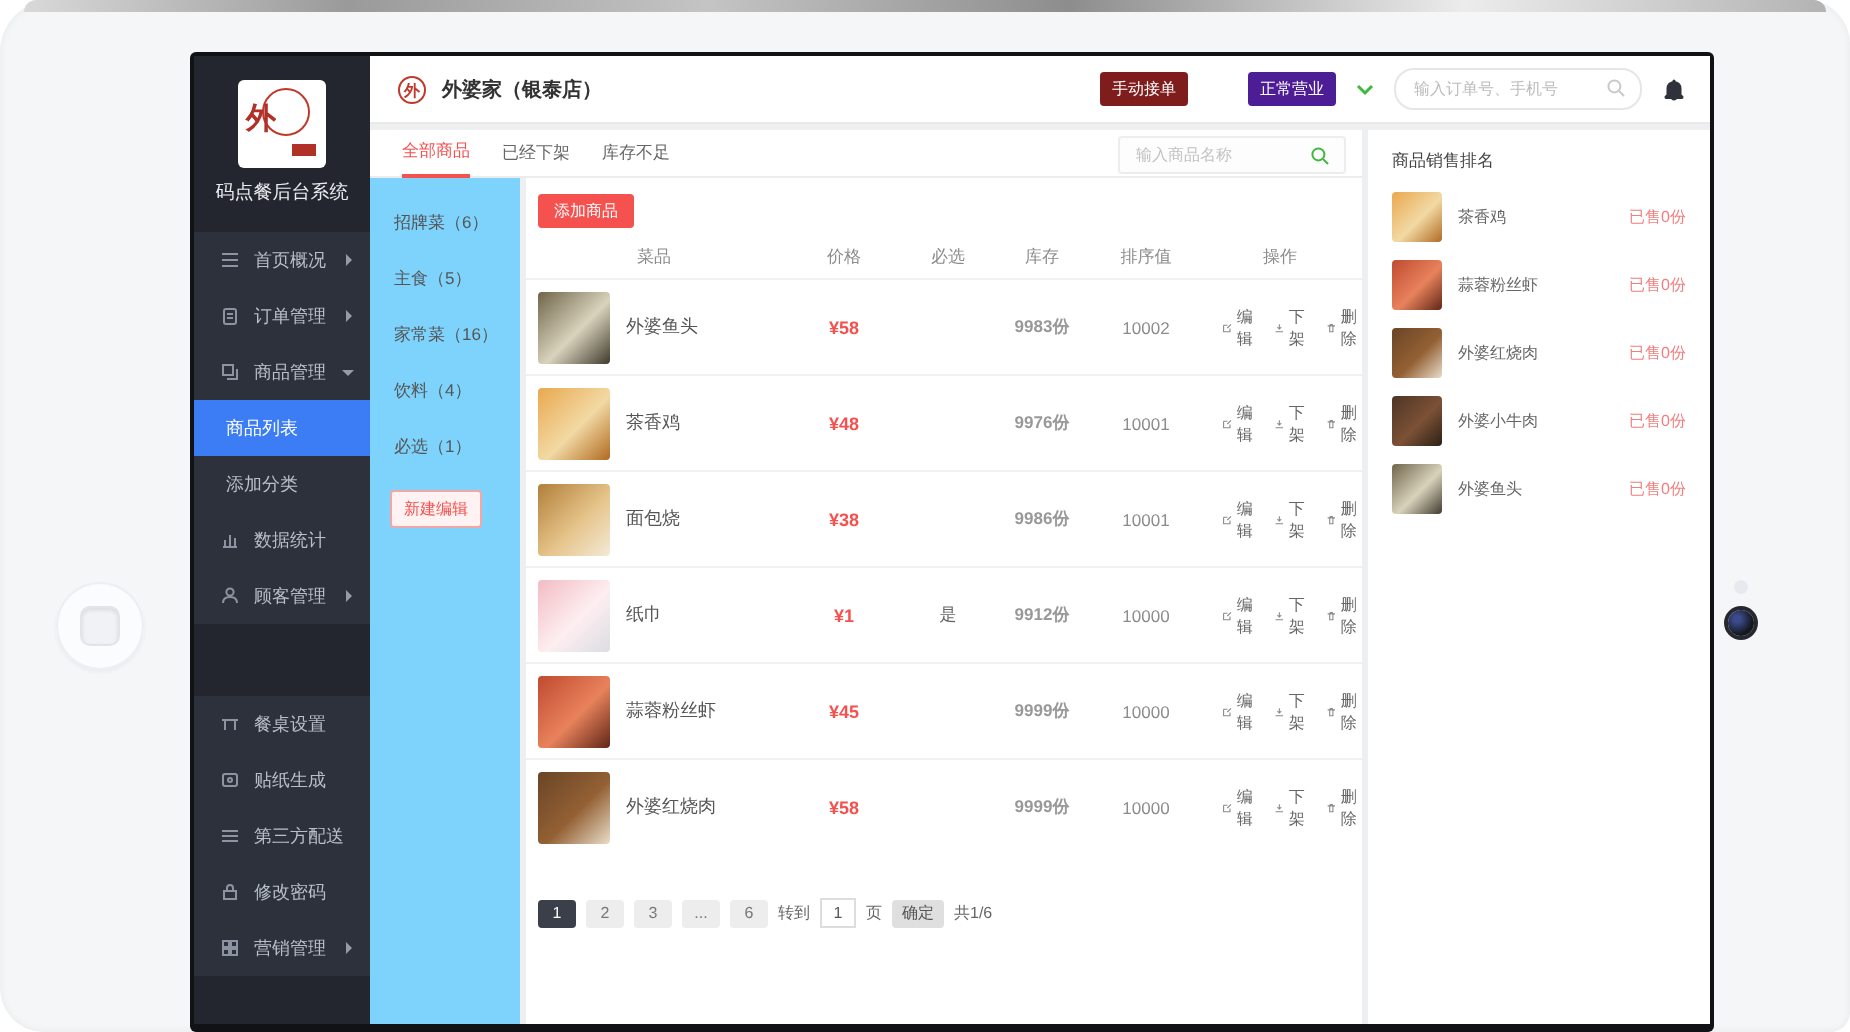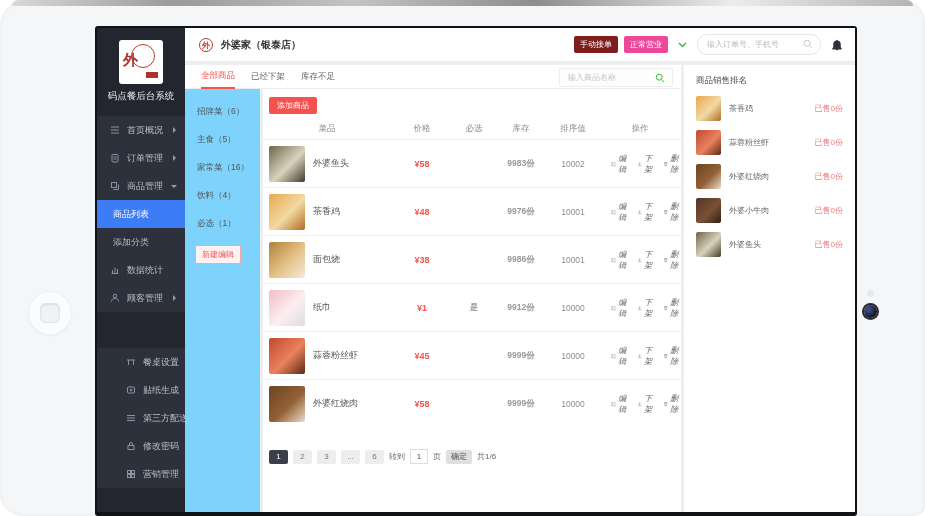--- a/index.html
+++ b/index.html
@@ -25,36 +25,36 @@
 
   
   .sidebar{position:absolute;left:0;top:0;width:88px;height:484px;background:#23262e;}
   .logo-box{position:absolute;left:22px;top:12px;width:44px;height:44px;background:#fff;border-radius:3px;}
   .logo-ring{position:absolute;left:12px;top:4px;width:24px;height:24px;border:1.5px solid #c0392b;border-radius:50%;box-sizing:border-box;}
   .logo-char{position:absolute;left:4px;top:12px;font-size:15px;font-weight:bold;color:#b03128;line-height:15px;}
   .logo-block{position:absolute;right:5px;bottom:6px;width:12px;height:6px;background:#b03128;}
   .side-title{position:absolute;left:0;top:62px;width:88px;text-align:center;color:#e9ebef;font-size:9.5px;}
   .menu-block{position:absolute;left:0;width:88px;background:#2c313b;}
   .mb1{top:88px;height:196px;}
-  .mb2{top:320px;height:140px;padding-left:16px;}
+  .mb2{top:320px;height:140px;}
   .mi{height:28px;display:flex;align-items:center;padding-left:13px;color:#b9bfc9;font-size:9px;cursor:pointer;}
   .mi .ic{width:10px;height:10px;margin-right:7px;display:inline-flex;flex-shrink:0;}
   .mi svg{stroke:#8d93a0;fill:none;stroke-width:1;}
   .sub{padding-left:16px;}
   .sub.active{background:#3c7df5;color:#fff;}
   .arr-r{width:0;height:0;border-left:3px solid #959ba7;border-top:3px solid transparent;border-bottom:3px solid transparent;margin-left:auto;margin-right:9px;}
   .arr-d{width:0;height:0;border-top:3px solid #959ba7;border-left:3px solid transparent;border-right:3px solid transparent;margin-left:auto;margin-right:8px;}
 
   
   .topbar{position:absolute;left:88px;top:0;width:670px;height:34px;background:#fff;border-bottom:1px solid #e9e9e9;box-sizing:border-box;display:flex;align-items:center;}
   .seal{width:14px;height:14px;border:1px solid #c0392b;border-radius:50%;color:#c0392b;font-size:8px;line-height:13px;text-align:center;margin:0 8px 0 14px;box-sizing:border-box;font-weight:bold;}
   .store{font-size:10px;color:#333;font-weight:bold;}
   .tb-right{margin-left:auto;display:flex;align-items:center;gap:6px;padding-right:12px;}
   .btn-red{background:#7f1d1d;color:#fff;font-size:8px;padding:3px 6px;border-radius:2px;cursor:pointer;}
-  .btn-green{background:#ec4899;color:#fff;font-size:8px;padding:3px 6px;border-radius:2px;cursor:pointer;}
+  .btn-green{background:#4c1d95;color:#fff;font-size:8px;padding:3px 6px;border-radius:2px;cursor:pointer;margin-left:24px;}
   .chev-green{margin:0 4px;cursor:pointer;display:flex;}
   .searchbox{position:relative;width:122px;height:19px;border:1px solid #e6e6e6;border-radius:10px;background:#fff;display:flex;align-items:center;}
   .searchbox input{border:0;outline:0;background:transparent;width:92px;font-size:8px;color:#666;padding:0 0 0 9px;font-family:Liberation Sans, sans-serif;}
   .searchbox input::placeholder{color:#bcbcbc;}
   .mag{position:absolute;right:7px;top:4px;display:flex;cursor:pointer;}
   .bell{display:flex;cursor:pointer;margin-left:4px;}
 
   
   .tabstrip{position:absolute;left:88px;top:37px;width:496px;height:24px;background:#fff;border-bottom:1px solid #ececec;box-sizing:border-box;display:flex;align-items:center;}
   .tab{font-size:8.5px;color:#666;margin-left:16px;height:23px;line-height:23px;cursor:pointer;}
@@ -76,21 +76,21 @@
   .rows{position:absolute;left:0;top:50px;width:418px;}
   .trow{height:47px;display:flex;align-items:center;border-top:1px solid #f1f1f1;}
   .c-dish{width:128px;padding-left:6px;display:flex;align-items:center;box-sizing:border-box;}
   .h-dish{width:128px;text-align:center;}
   .c-price{width:62px;text-align:center;color:#f4514f;font-size:9px;font-weight:bold;}
   .h{text-align:center;}
   .c-req{width:42px;text-align:center;font-size:8.5px;color:#666;}
   .c-stock{width:52px;text-align:center;font-size:8.5px;color:#999;font-weight:bold;}
   .c-sort{width:52px;text-align:center;font-size:8.5px;color:#8c8c8c;}
   .c-ops{flex:1;display:flex;align-items:center;gap:8px;padding-left:12px;}
-  .op{display:flex;align-items:center;gap:2px;font-size:8px;color:#666;cursor:pointer;font-style:italic;}
+  .op{display:flex;align-items:center;gap:2px;font-size:8px;color:#666;cursor:pointer;}
   .op svg{stroke:#888;fill:none;stroke-width:1;}
   .thumb{width:36px;height:36px;border-radius:2px;margin-right:8px;flex-shrink:0;}
   .dname{font-size:9px;color:#555;}
 
   
   .pagi{position:absolute;left:6px;top:360px;display:flex;align-items:center;gap:5px;font-size:8px;color:#666;}
   .pg{min-width:15px;height:14px;line-height:14px;text-align:center;background:#ededed;color:#777;border-radius:2px;padding:0 2px;cursor:pointer;}
   .pg.active{background:#3a3f49;color:#fff;}
   .goto-input{width:16px;height:13px;border:1px solid #ddd;text-align:center;font-size:8px;color:#555;padding:0;font-family:inherit;}
   .confirm{background:#dfdfdf;padding:0 5px;height:14px;line-height:14px;border-radius:2px;color:#555;cursor:pointer;}

